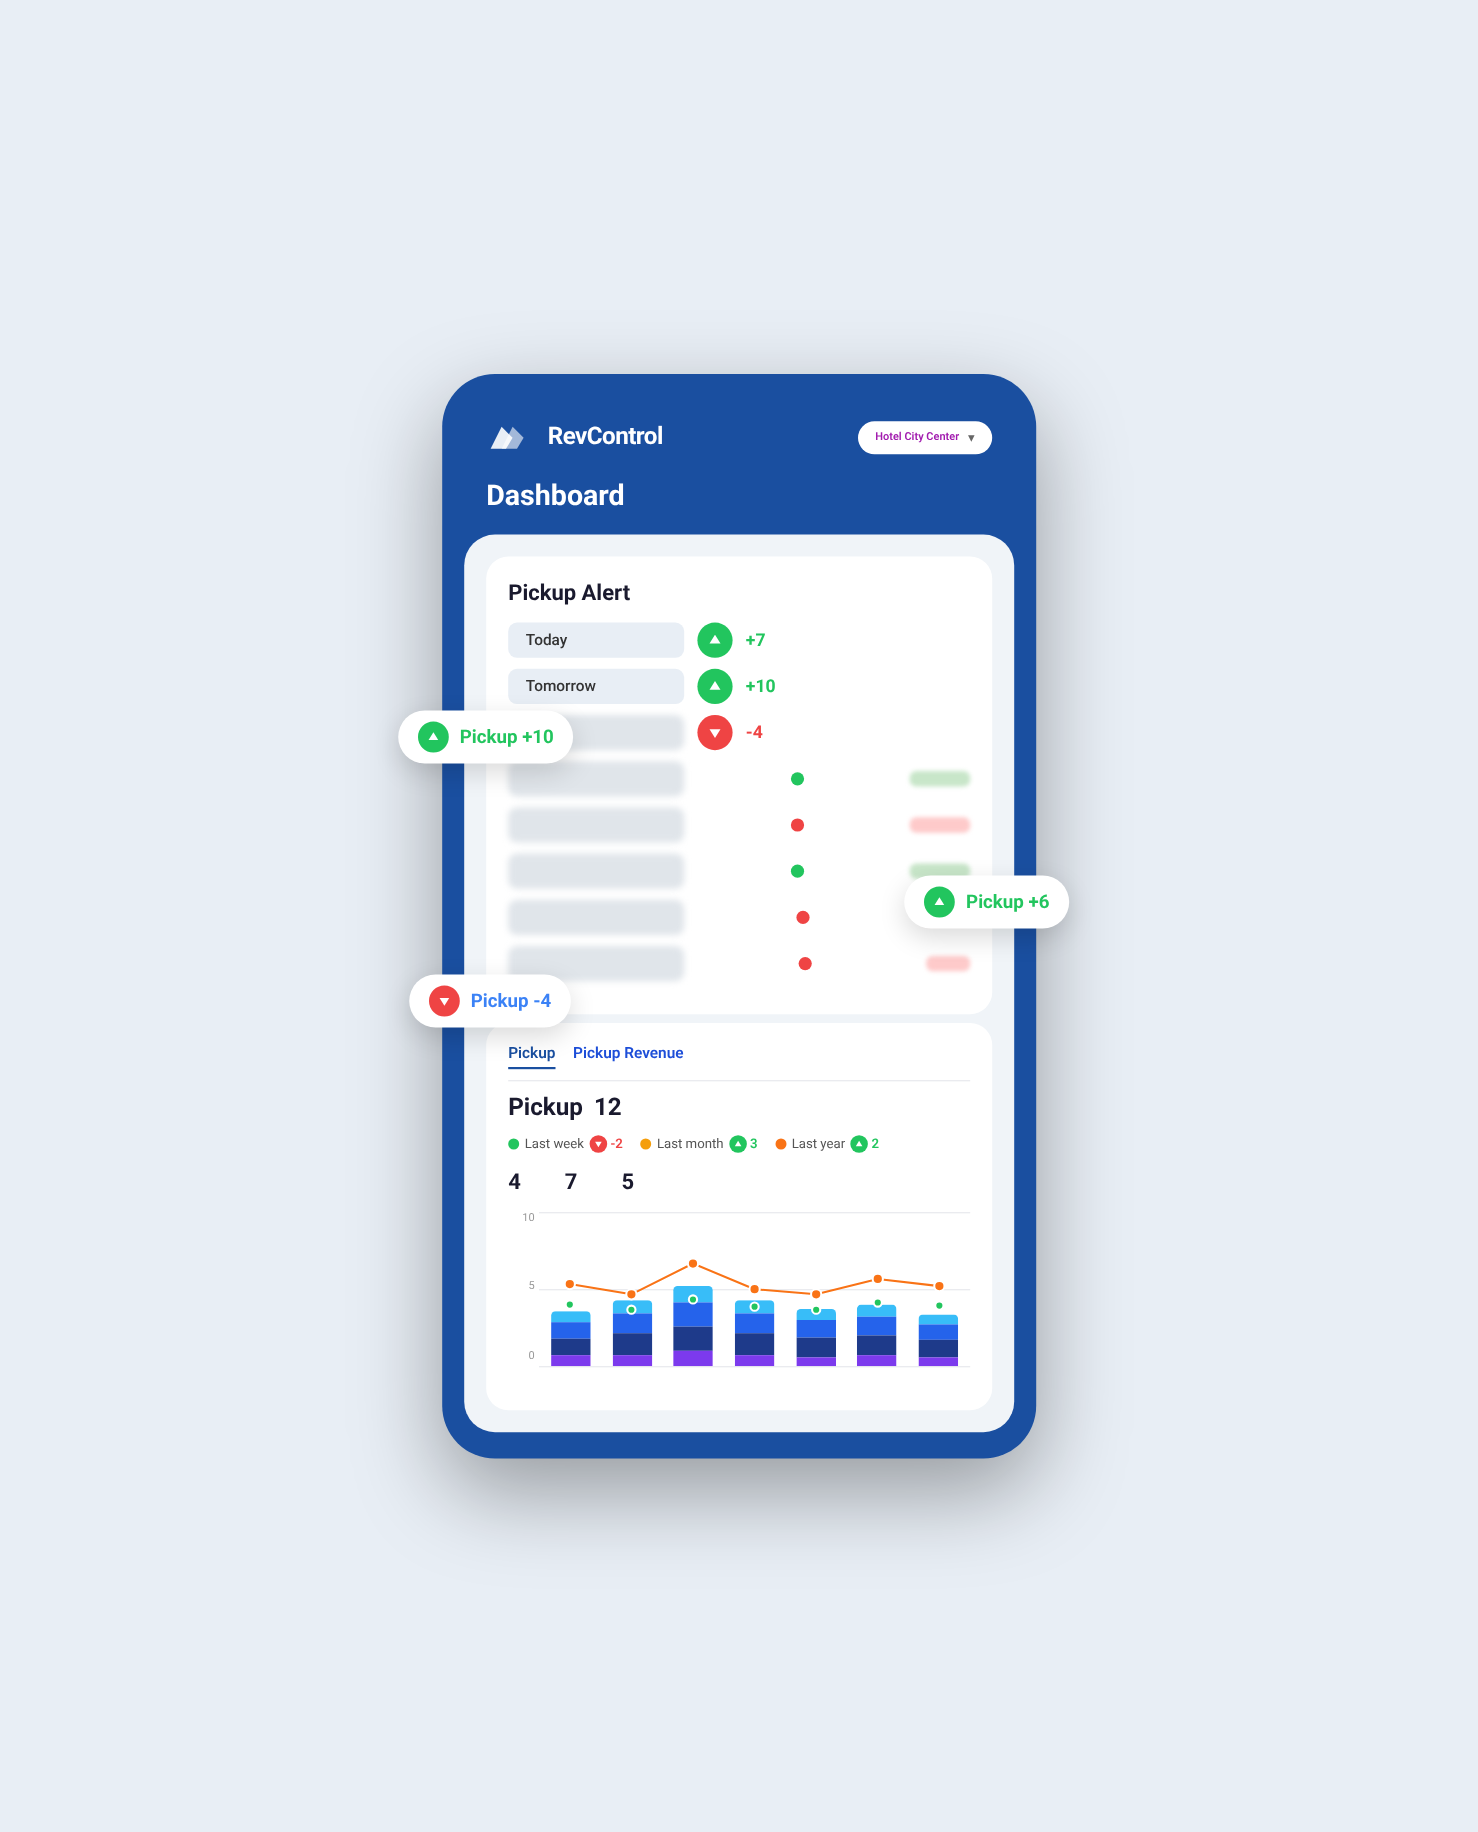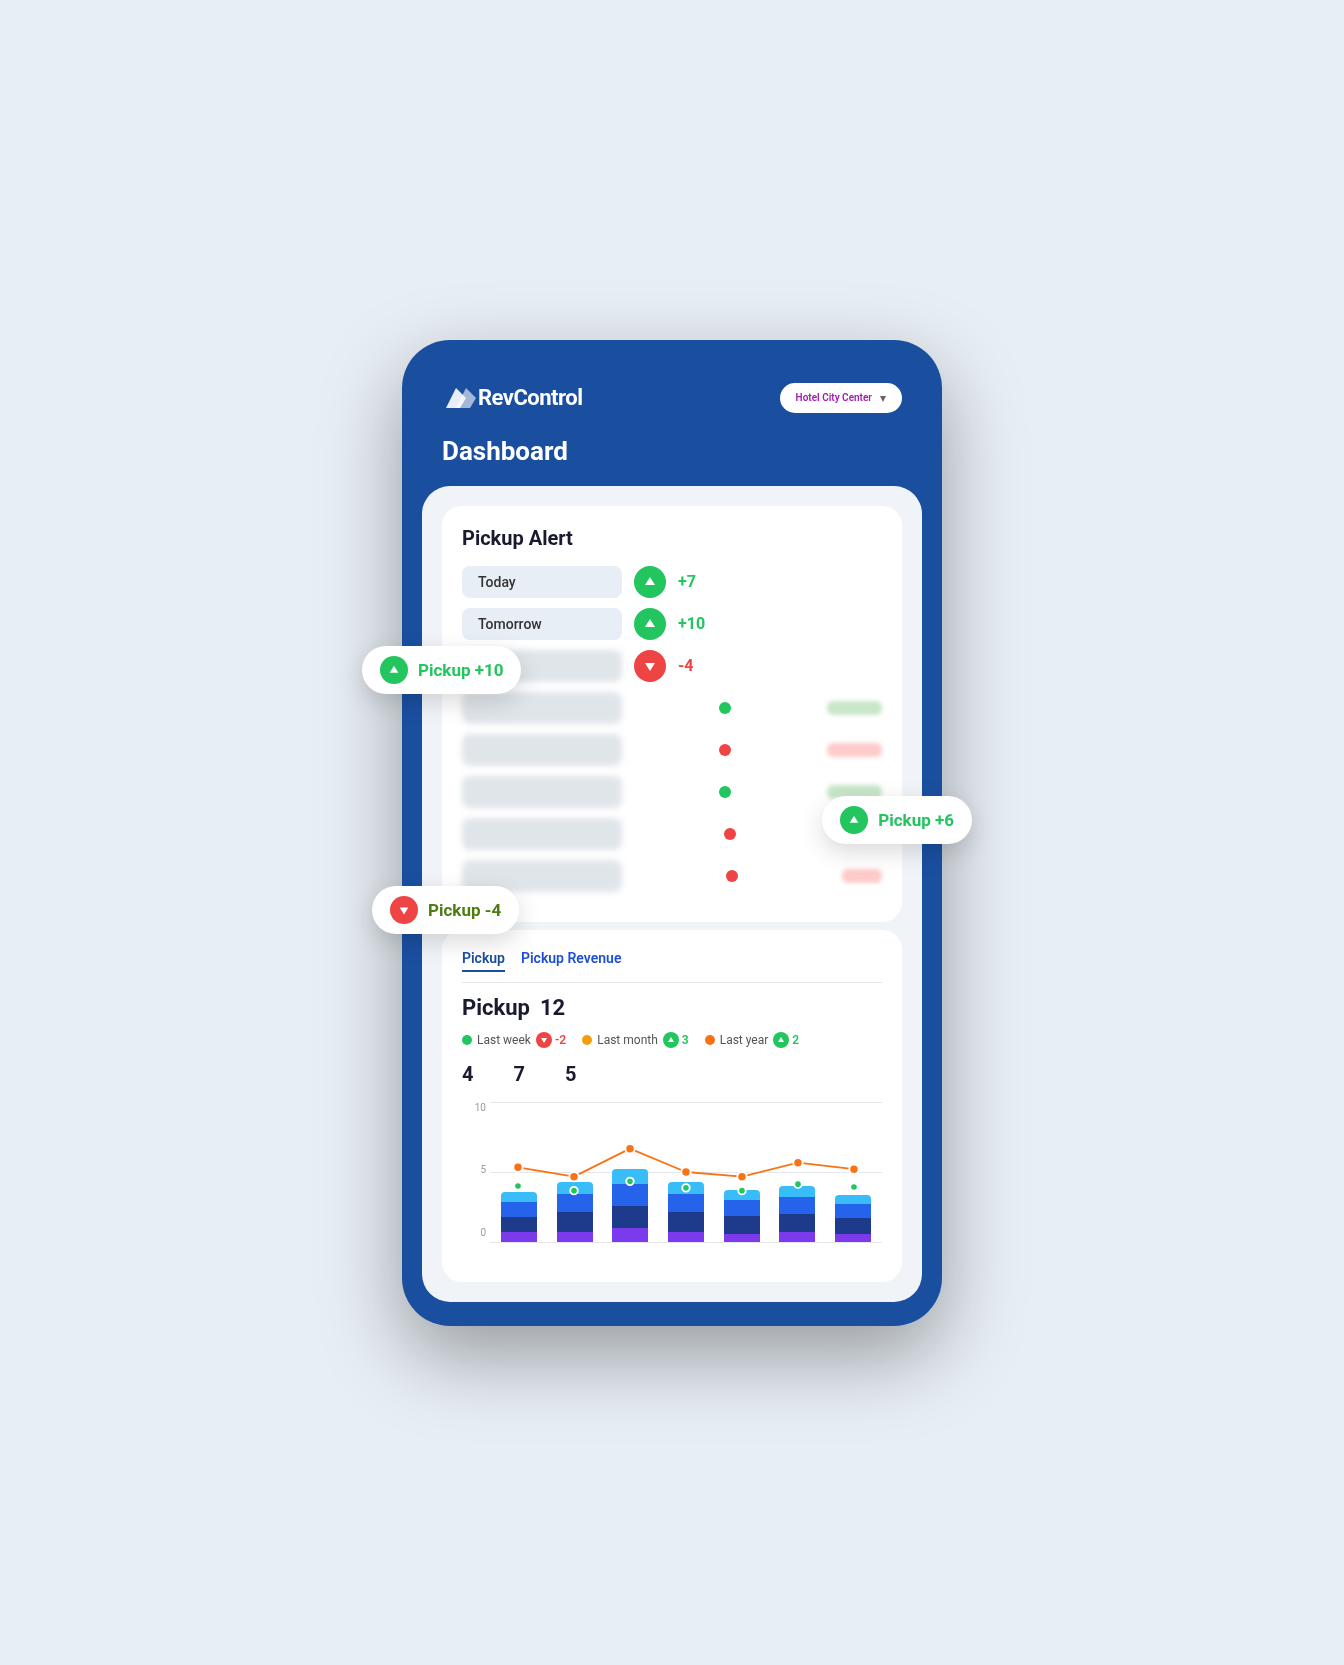--- a/index.html
+++ b/index.html
@@ -26,21 +26,21 @@
     .app-header {
       display: flex;
       align-items: center;
       justify-content: space-between;
       padding: 16px 20px 20px;
     }
 
     .logo {
       display: flex;
       align-items: center;
-      gap: 0;
+      gap: 20px;
     }
 
     .logo-icon {
       width: 36px;
       height: 36px;
     }
 
     .logo-text {
       color: white;
       font-size: 22px;
@@ -199,21 +199,21 @@
 
     .badge-icon.green { background: #22c55e; }
     .badge-icon.red { background: #ef4444; }
 
     .badge-text {
       font-size: 17px;
       font-weight: 700;
     }
 
     .badge-text.green { color: #22c55e; }
-    .badge-text.red { color: #4d7c0f; }
+    .badge-text.red { color: #3b82f6; }
 
     
     .pickup-card {
       background: white;
       border-radius: 20px;
       padding: 20px;
     }
 
     .tabs-row {
       display: flex;

